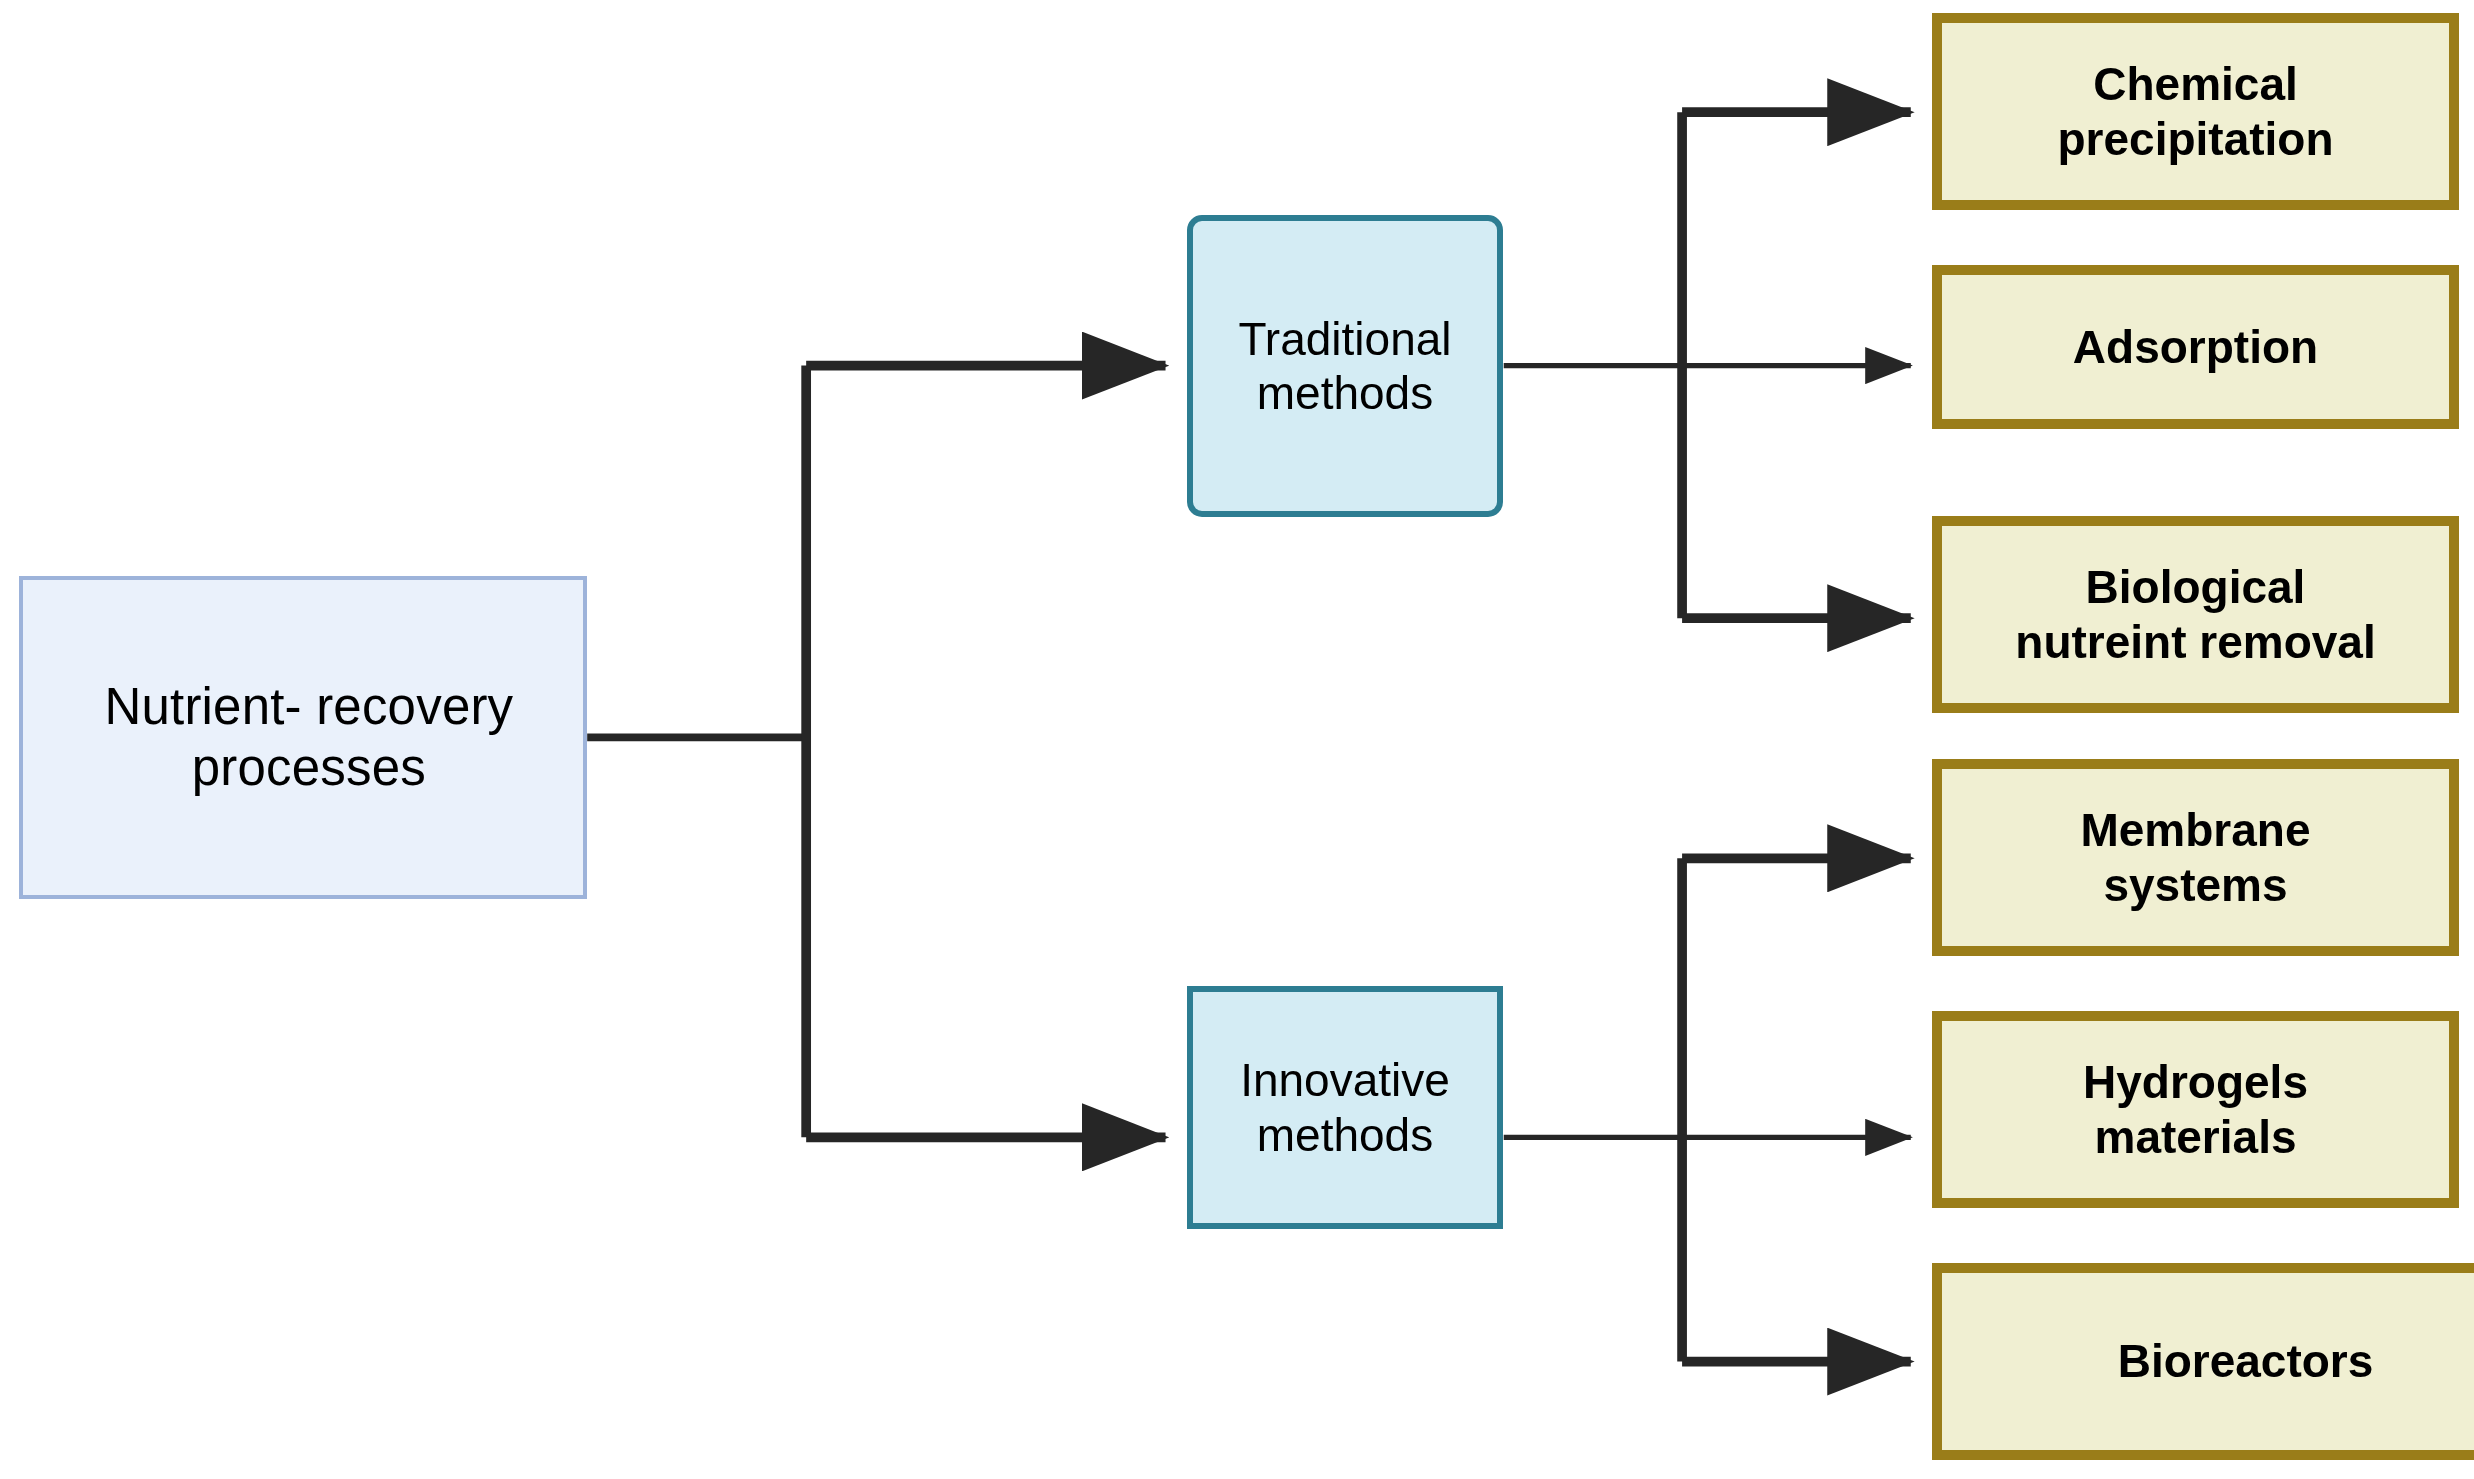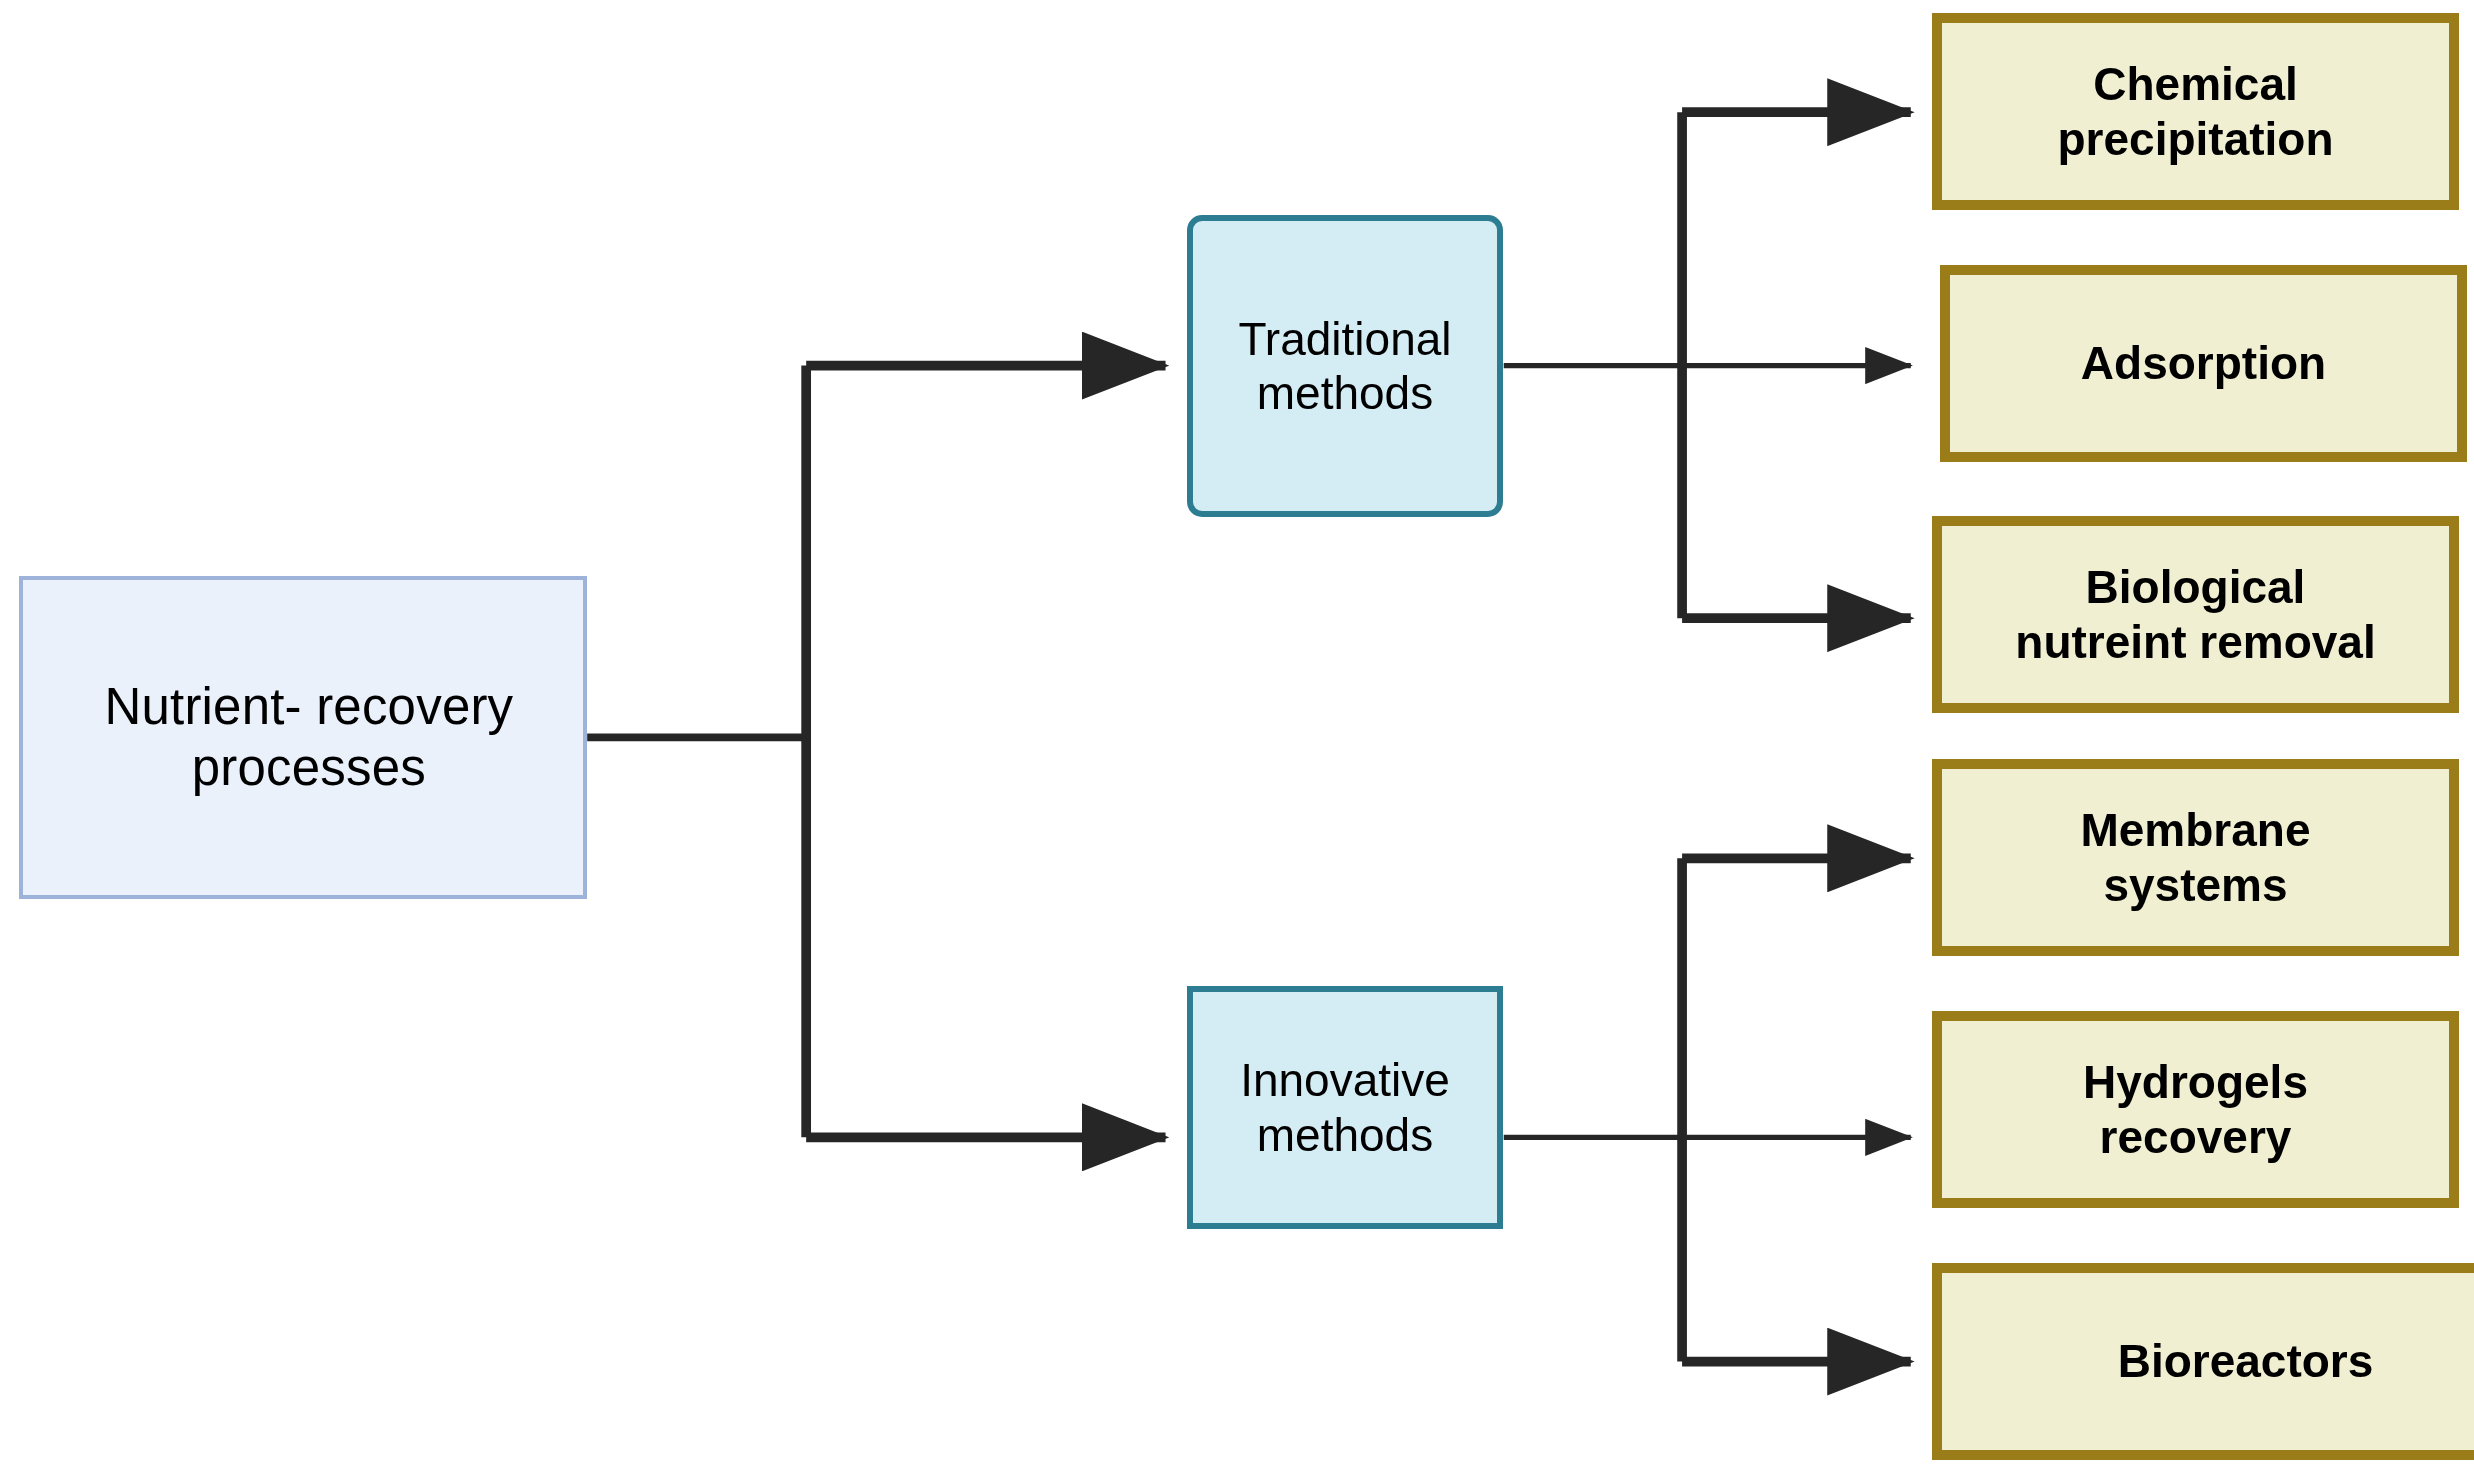--- a/index.html
+++ b/index.html
@@ -109,37 +109,37 @@
   <div class="node node-branch" style="left:1187px; top:986px; width:316px; height:243px;">
     <span class="node-label">Innovative
 methods</span>
   </div>
 
   <div class="node node-leaf" style="left:1932px; top:13.2px; width:527px; height:197px;">
     <span class="node-label">Chemical
 precipitation</span>
   </div>
 
-  <div class="node node-leaf" style="left:1932px; top:265px; width:527px; height:197px;margin-left:8px;">
+  <div class="node node-leaf" style="left:1932px; top:265px; width:527px; height:164px;">
     <span class="node-label">Adsorption</span>
   </div>
 
   <div class="node node-leaf" style="left:1932px; top:516px; width:527px; height:197px;">
     <span class="node-label">Biological
 nutreint removal</span>
   </div>
 
   <div class="node node-leaf" style="left:1932px; top:759px; width:527px; height:197px;">
     <span class="node-label">Membrane
 systems</span>
   </div>
 
   <div class="node node-leaf" style="left:1932px; top:1011px; width:527px; height:197px;">
     <span class="node-label">Hydrogels
-recovery</span>
+materials</span>
   </div>
 
   <div class="node node-leaf" style="left:1932px; top:1263px; width:627px; height:197px;">
     <span class="node-label">Bioreactors</span>
   </div>
 
 </div>
 
 
 </body></html>

